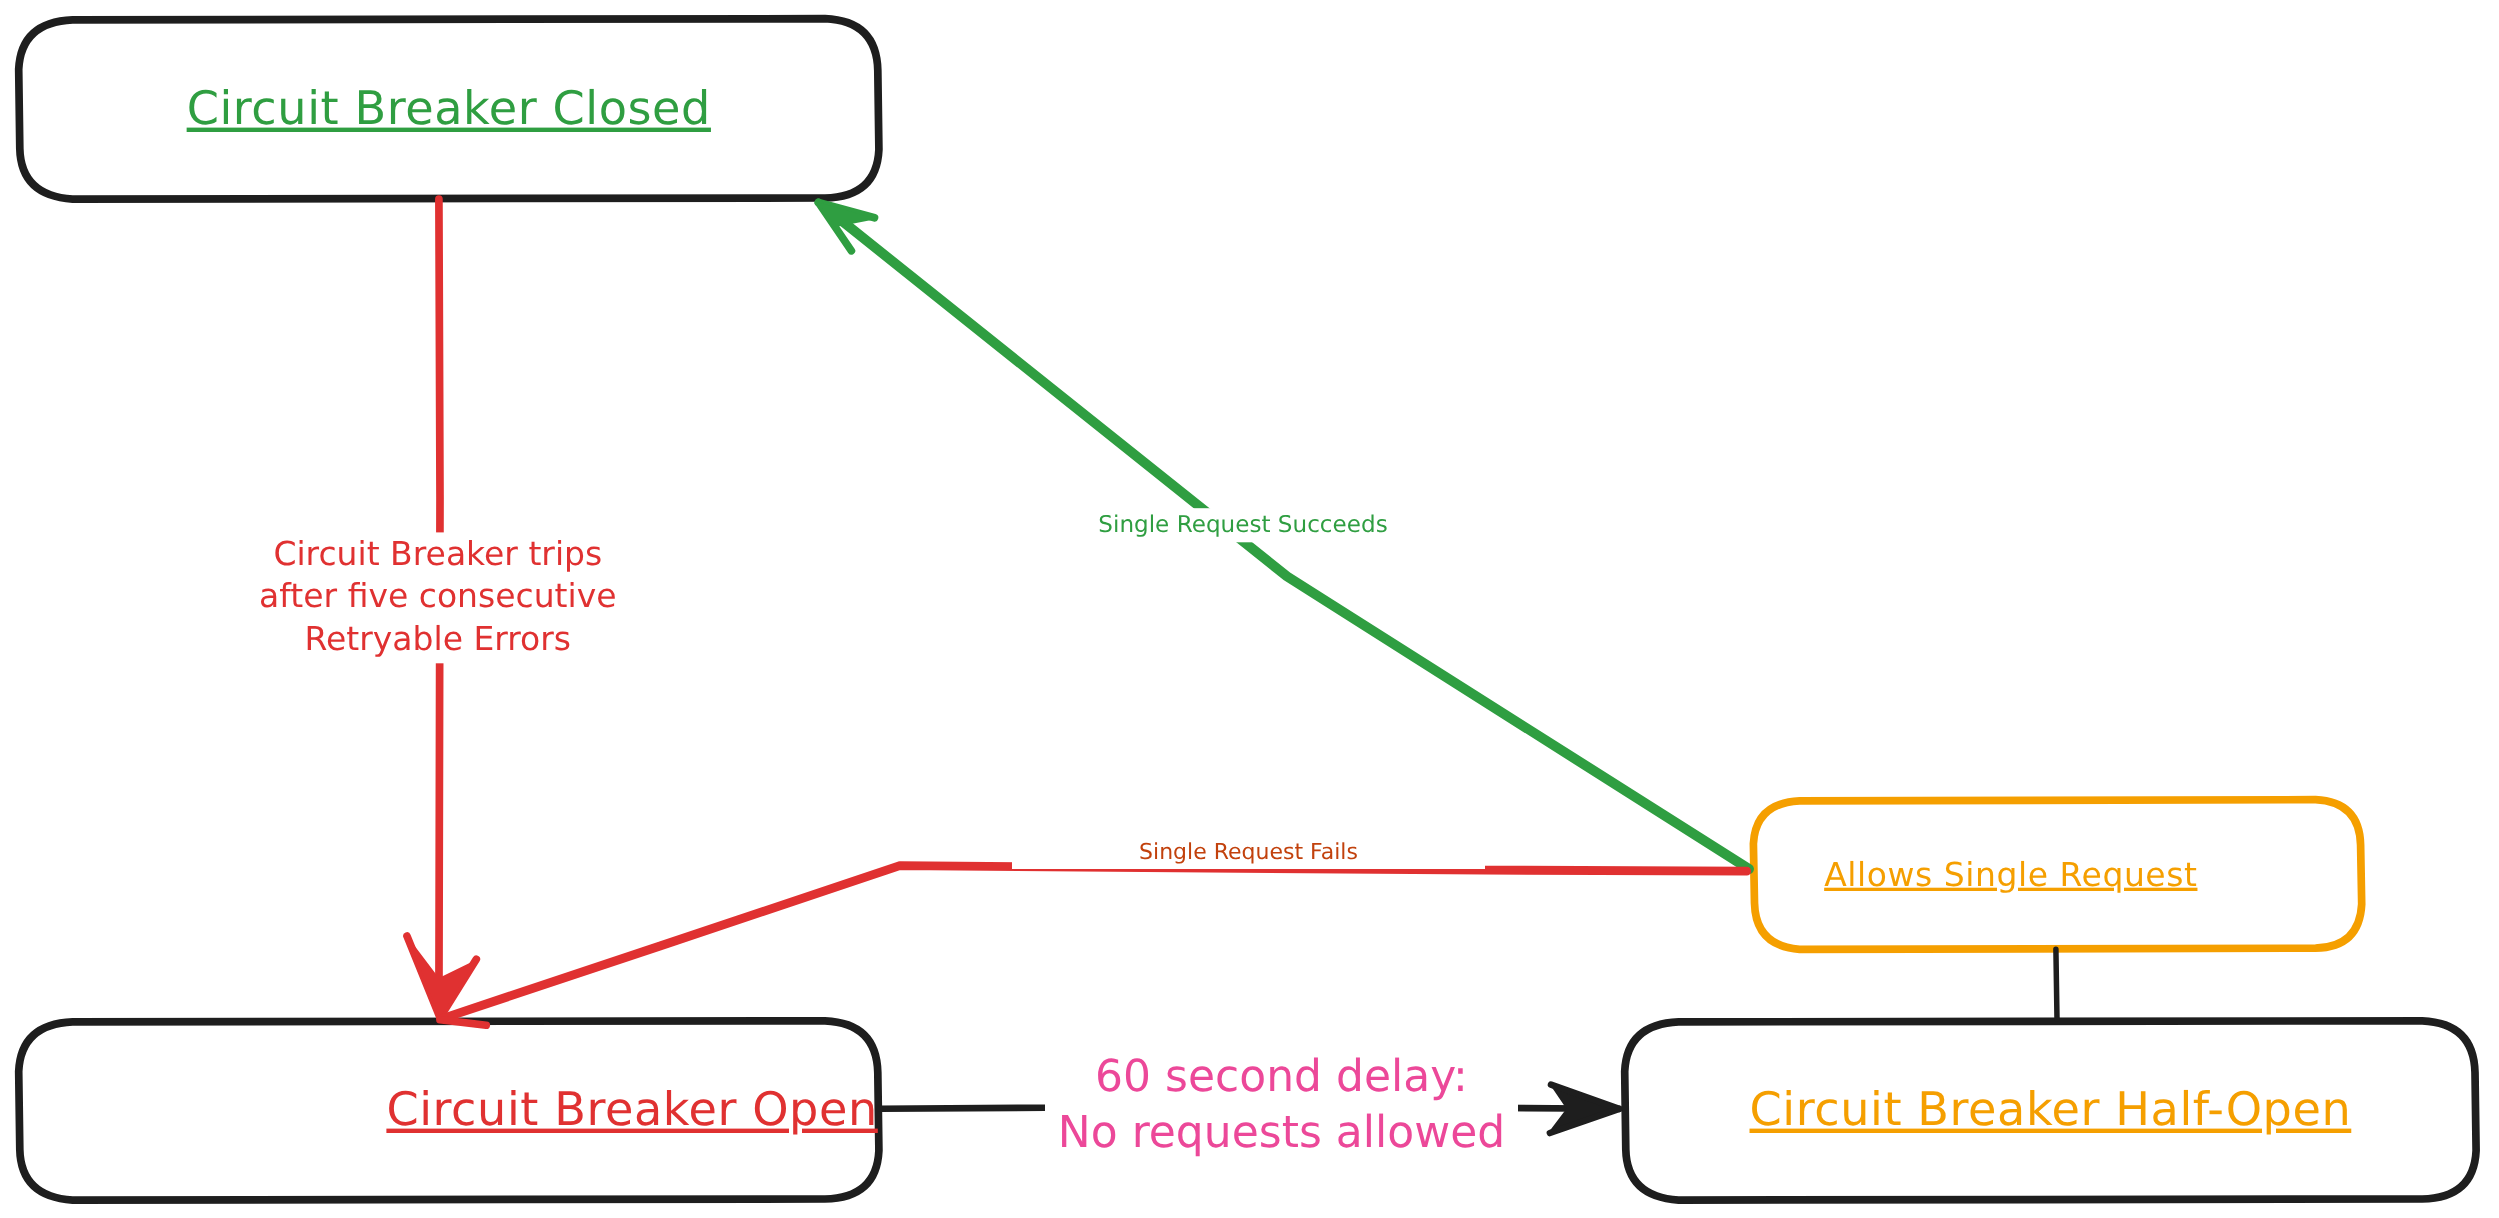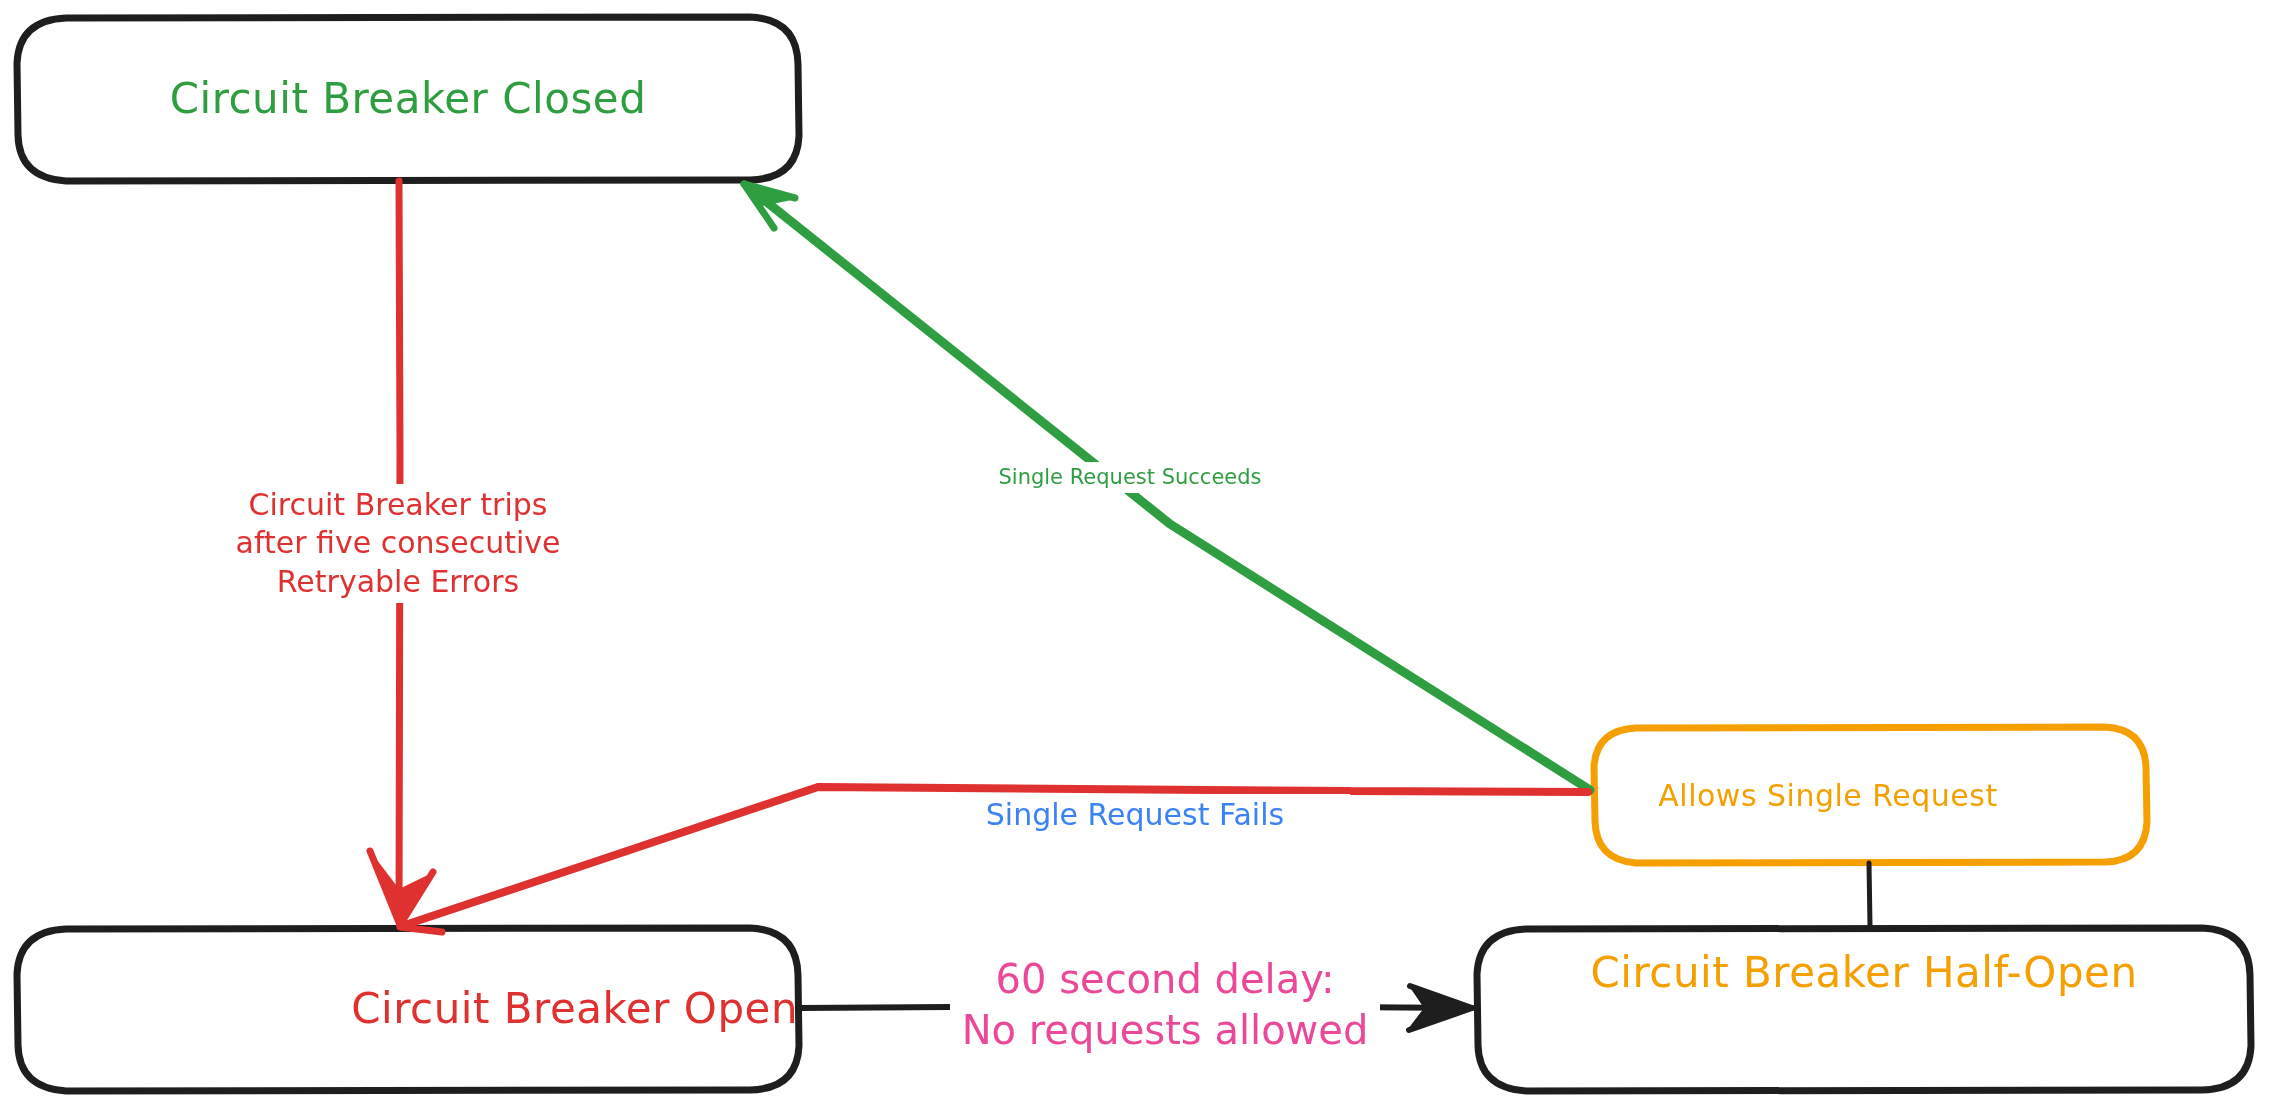--- a/index.html
+++ b/index.html
@@ -29,24 +29,25 @@
     justify-content: center;
     background: transparent;
     text-align: center;
     line-height: 1.1;
     white-space: nowrap;
   }
   .node-label {
     font-family: "DejaVu Sans", sans-serif;
     font-weight: 400;
     letter-spacing: 0.5px;
+    text-decoration: underline;
   }
   #node-closed   { left: 18px;   top: 17px;  width: 780px; height: 164px; }
   #node-open     { left: 18px;   top: 928px; width: 780px; height: 162px; justify-content: flex-end; }
-  #node-halfopen { left: 1478px; top: 892px; width: 772px; height: 162px; }
+  #node-halfopen { left: 1478px; top: 928px; width: 772px; height: 162px; }
   #node-allows   { left: 1553px; top: 727px; width: 550px; height: 136px; }
 
   #node-closed   .node-label { font-size: 42px; color: #2f9e41; }
   #node-open     .node-label { font-size: 42px; color: #e03131; }
   #node-halfopen .node-label { font-size: 42px; color: #f59f00; }
   #node-allows   .node-label { font-size: 30px; color: #f59f00; }
 
   .edge-label {
     position: absolute;
     text-align: center;
@@ -58,22 +59,22 @@
   }
   #label-trips {
     left: 178px; top: 484px; width: 440px;
     font-size: 30px; color: #e03131;
   }
   #label-succeeds {
     left: 880px; top: 462px; width: 500px;
     font-size: 21px; color: #2f9e41;
   }
   #label-fails {
-    left: 920px; top: 794px; width: 430px;
-    font-size: 30px; color: #3b82f6;
+    left: 920px; top: 760px; width: 430px;
+    font-size: 20px; color: #c2410c;
   }
   #label-delay {
     left: 950px; top: 952px; width: 430px;
     font-size: 40px; color: #ec4899;
   }
 </style>
 </head>
 <body>
 
 <div id="diagram-root">

